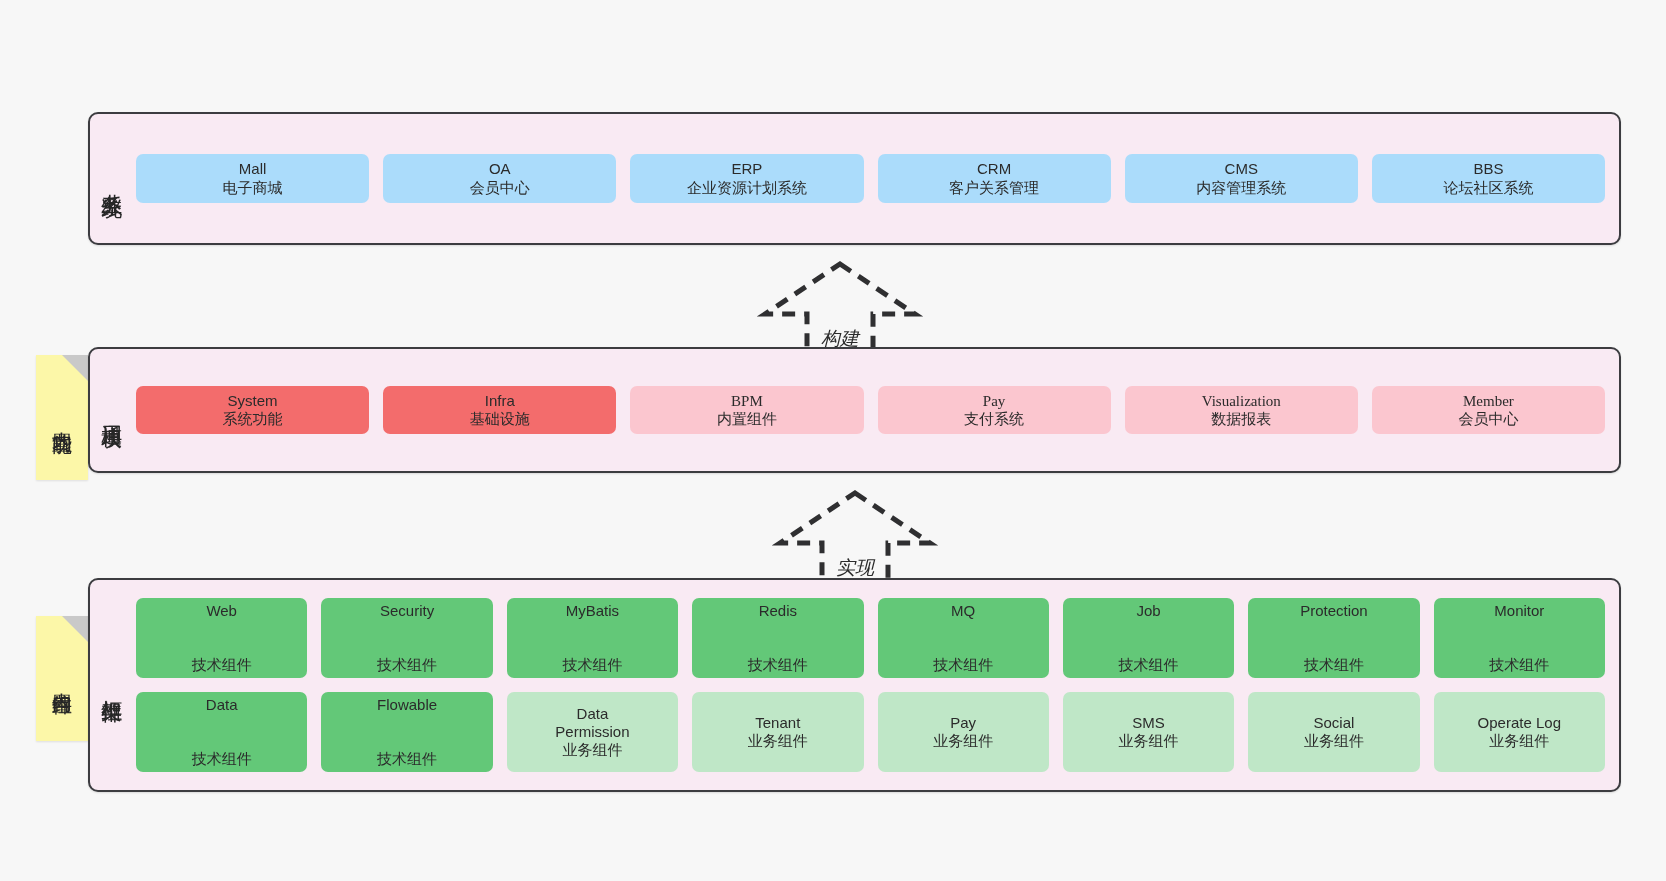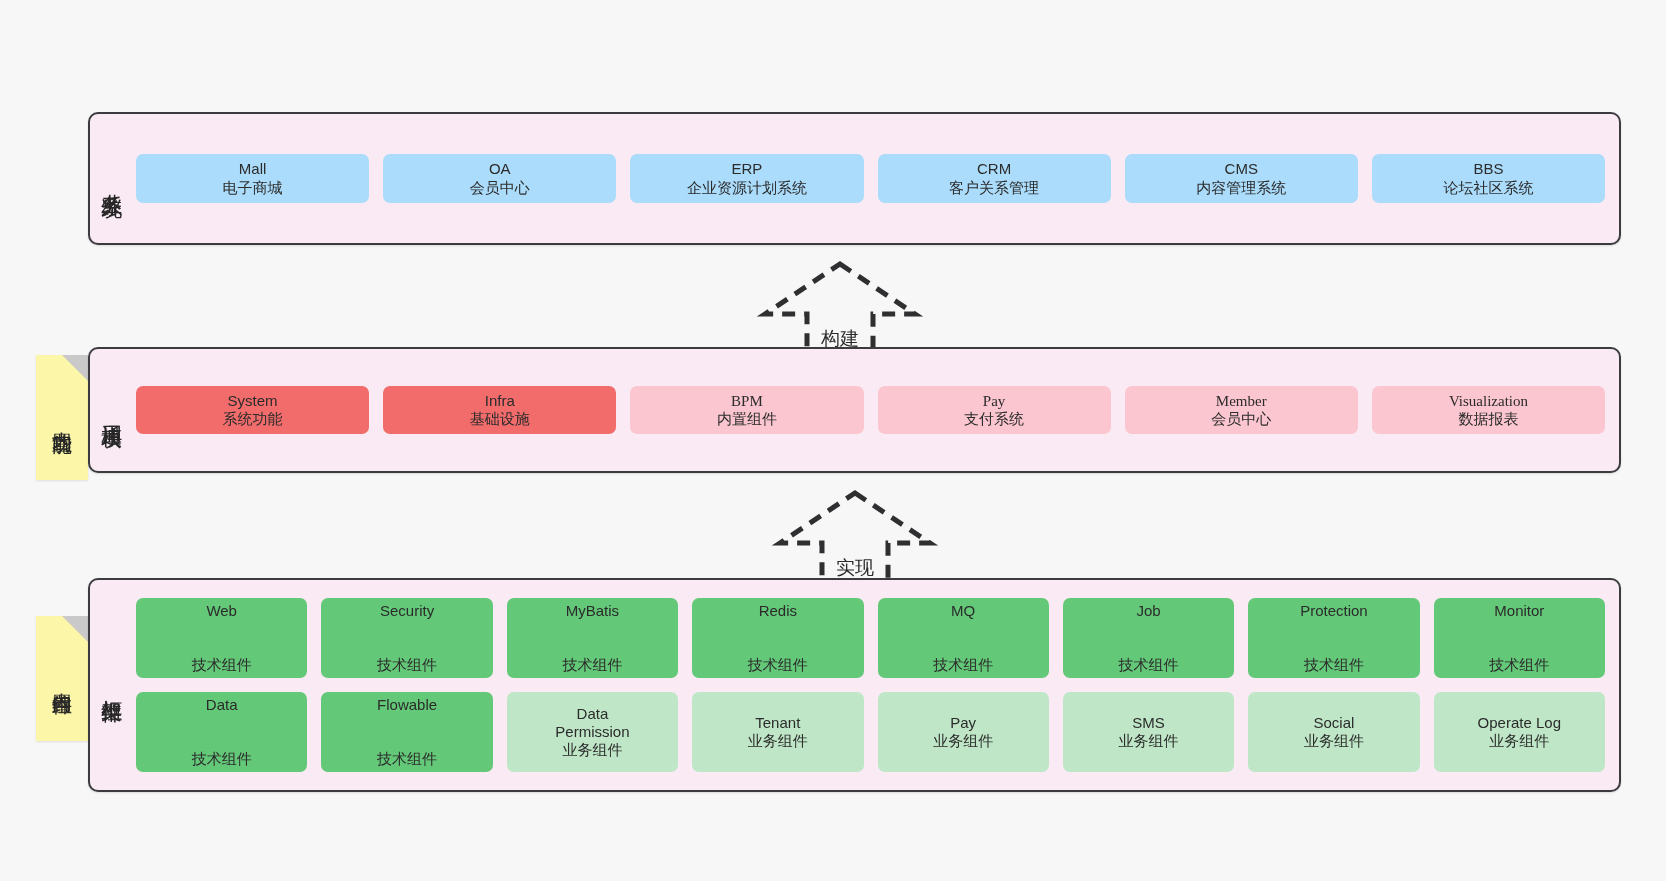--- a/index.html
+++ b/index.html
@@ -110,20 +110,21 @@
     border-style: solid;
     border-width: 0 26px 26px 0;
     border-color: transparent #c9c9c9 transparent transparent;
   }
 
   
   .arrow-group {
     position: absolute;
     width: 170px;
     height: 100px;
+    font-style: italic;
   }
   .arrow-group svg { display: block; }
   .arrow-label {
     position: absolute;
     left: 50%;
     transform: translateX(-50%);
     bottom: 6px;
     font-size: 19px;
     color: #2b2b2b;
     background: transparent;
@@ -192,26 +193,26 @@
       </div>
       <div class="card red-light">
         <span class="en">BPM</span>
         <span class="cn">内置组件</span>
       </div>
       <div class="card red-light">
         <span class="en">Pay</span>
         <span class="cn">支付系统</span>
       </div>
       <div class="card red-light">
+        <span class="en">Visualization</span>
+        <span class="cn">数据报表</span>
+      </div>
+      <div class="card red-light">
         <span class="en">Member</span>
         <span class="cn">会员中心</span>
-      </div>
-      <div class="card red-light">
-        <span class="en">Visualization</span>
-        <span class="cn">数据报表</span>
       </div>
     </div>
   </div>
 </div>
 
 <div class="arrow-group" style="left:770px; top:487px;">
   <svg width="170" height="100" viewBox="0 0 170 100" aria-hidden="true">
     <polygon points="85,6 160,56 118,56 118,94 52,94 52,56 10,56" fill="none" stroke="#2f2f31" stroke-width="5" stroke-dasharray="13 9" stroke-linejoin="miter"></polygon>
   </svg>
   <span class="arrow-label">实现</span>

